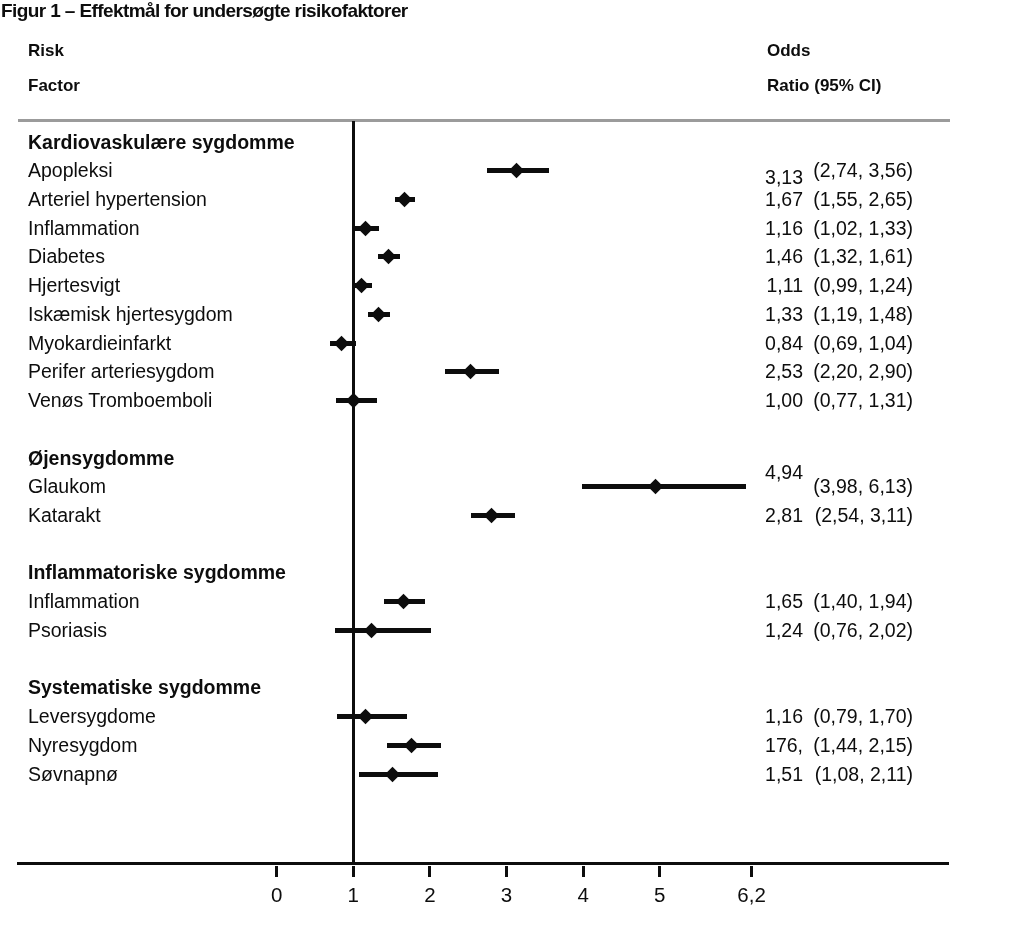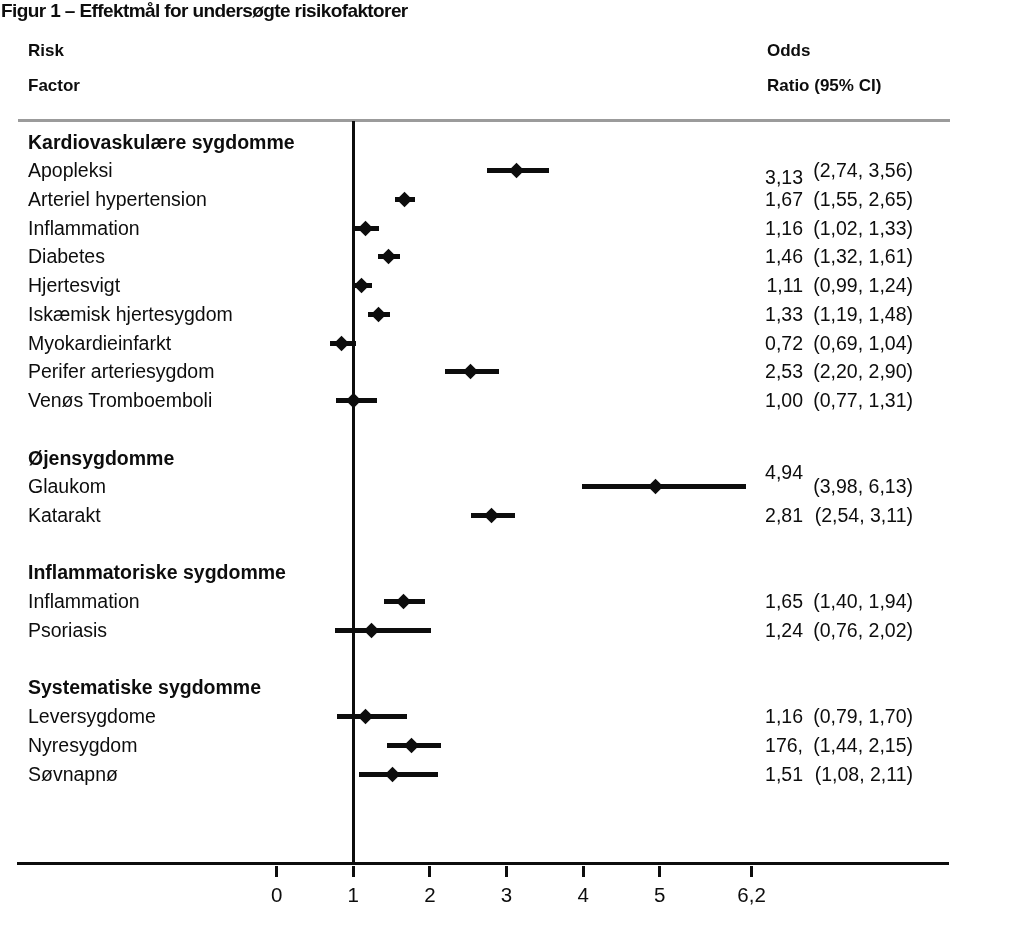--- a/index.html
+++ b/index.html
@@ -69,21 +69,21 @@
       <div class="orv" style="top: 272.15px;">1,11</div>
       <div class="civ" style="top: 272.15px;">(0,99, 1,24)</div>
       <div class="row-label" style="top: 300.88px;">Iskæmisk hjertesygdom</div>
       <div class="ci" style="left: 367.854px; width: 22.214px; top: 311.88px; background: rgb(13, 13, 13);"></div>
       <div class="diamond" style="left: 373.078px; top: 308.88px; background: rgb(13, 13, 13);"></div>
       <div class="orv" style="top: 300.88px;">1,33</div>
       <div class="civ" style="top: 300.88px;">(1,19, 1,48)</div>
       <div class="row-label" style="top: 329.61px;">Myokardieinfarkt</div>
       <div class="ci" style="left: 329.554px; width: 26.81px; top: 340.61px; background: rgb(13, 13, 13);"></div>
       <div class="diamond" style="left: 335.544px; top: 337.61px; background: rgb(13, 13, 13);"></div>
-      <div class="orv" style="top: 329.61px;">0,72</div>
+      <div class="orv" style="top: 329.61px;">0,84</div>
       <div class="civ" style="top: 329.61px;">(0,69, 1,04)</div>
       <div class="row-label" style="top: 358.34px;">Perifer arteriesygdom</div>
       <div class="ci" style="left: 445.22px; width: 53.62px; top: 369.34px; background: rgb(13, 13, 13);"></div>
       <div class="diamond" style="left: 464.998px; top: 366.34px; background: rgb(13, 13, 13);"></div>
       <div class="orv" style="top: 358.34px;">2,53</div>
       <div class="civ" style="top: 358.34px;">(2,20, 2,90)</div>
       <div class="row-label" style="top: 387.07px;">Venøs Tromboemboli</div>
       <div class="ci" style="left: 335.682px; width: 41.364px; top: 398.07px; background: rgb(13, 13, 13);"></div>
       <div class="diamond" style="left: 347.8px; top: 395.07px; background: rgb(13, 13, 13);"></div>
       <div class="orv" style="top: 387.07px;">1,00</div>

